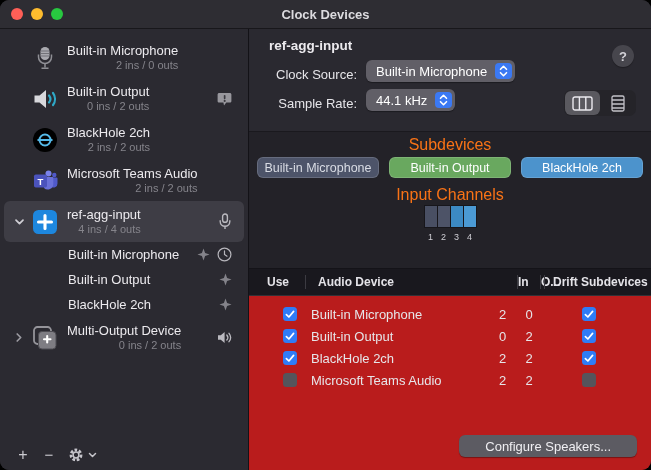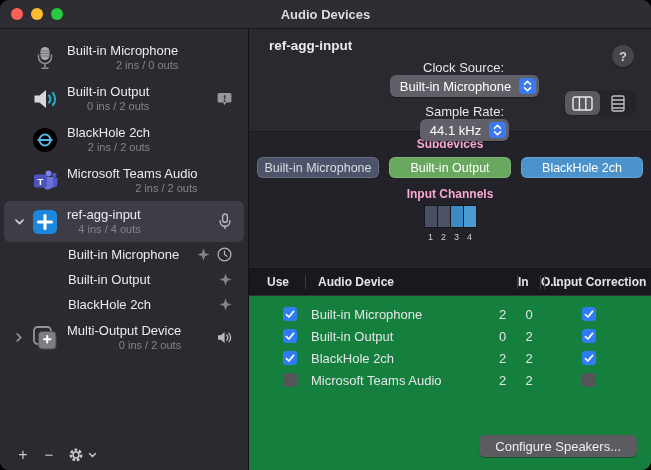--- a/index.html
+++ b/index.html
@@ -28,67 +28,67 @@
   .child .lbl{font-size:13px;}
   .trail{margin-left:auto;display:flex;align-items:center;gap:7px;margin-right:12px;}
   
   .stoolbar{position:absolute;left:0;right:0;bottom:0;height:30px;display:flex;align-items:center;padding-left:10px;color:#cbcad0;}
   .tbtn{width:26px;text-align:center;font-size:16px;line-height:16px;color:#cbcad0;cursor:default;}
   .tbtn.minus{font-size:15px;}
   .gearwrap{display:flex;align-items:center;margin-left:6px;gap:4px;}
   
   .head{height:93px;background:#2a2930;position:relative;padding:9px 0 0 20px;flex:0 0 auto;}
   .mtitle{font-size:13.5px;font-weight:bold;color:#eceaee;}
-  .frow{display:flex;align-items:center;margin-top:7px;flex-direction:column;}
+  .frow{display:flex;align-items:flex-end;margin-top:7px;}
   .flabel{width:88px;text-align:right;font-size:13px;color:#e6e5e9;flex:0 0 auto;}
   .popup{display:inline-flex;align-items:center;margin-left:9px;background:#615f67;border-radius:6px;height:22px;padding:0 3px 0 10px;gap:8px;color:#fff;font-size:13px;box-shadow:0 1px 1px rgba(0,0,0,.35);}
   .stepper{width:17px;height:16px;background:#3b79f3;border-radius:4px;display:flex;align-items:center;justify-content:center;}
   .helpbtn{position:absolute;right:17px;top:16px;width:22px;height:22px;border-radius:50%;background:#47464d;color:#d3d2d8;font-size:13px;font-weight:bold;display:flex;align-items:center;justify-content:center;box-shadow:0 1px 1px rgba(0,0,0,.3);}
   .segmented{position:absolute;right:15px;top:61px;display:flex;background:#252429;border-radius:7px;padding:1px;}
   .seg{width:35px;height:24px;display:flex;align-items:center;justify-content:center;border-radius:6px;}
   .seg.sel{background:#5a595f;}
   
   .mid{height:130px;background:#232228;border-top:1px solid #1a191e;text-align:center;padding-top:6px;flex:0 0 auto;}
-  .sectitle{font-size:12px;font-weight:bold;color:#f9a8d4;line-height:13px;}
+  .sectitle{font-size:16px;font-weight:normal;color:#f97316;line-height:13px;}
   .pills{display:flex;gap:10px;padding:0 8px;margin-top:6px;}
   .pill{flex:1;height:21px;border-radius:6px;display:flex;align-items:center;justify-content:center;font-size:12.5px;border:1px solid rgba(255,255,255,.14);box-sizing:border-box;}
   .ictitle{margin-top:10px;}
   .meter{display:inline-flex;gap:1px;background:#17161b;border:1px solid #17161b;margin-top:4px;}
   .ch{width:12px;height:21px;}
   .chnums{display:flex;justify-content:center;gap:1px;margin-top:1px;}
   .chnum{width:12px;font-size:9px;color:#cfced4;}
   .octitle{margin-top:7px;}
   
-  .tablearea{flex:1;background:#15803d;border-top:1px solid #141318;position:relative;}
+  .tablearea{flex:1;background:#b91c1c;border-top:1px solid #141318;position:relative;}
   .thead{display:grid;grid-template-columns:38px 186px 23px 30px auto;align-items:center;height:26px;padding-left:18px;background:#19181e;border-bottom:1px solid #323137;font-size:12px;font-weight:bold;color:#e4e3e8;}
   .thead .hc{height:14px;line-height:14px;}
   .thead .hc.b{border-left:1px solid #3c3b42;padding-left:12px;}
   .hc.c{text-align:center;padding-left:0 !important;margin-left:26px;}
   .hc.drift{padding-left:8px !important;}
   .trow{display:grid;grid-template-columns:38px 186px 23px 30px auto;align-items:center;height:22px;padding-left:18px;font-size:13px;color:#e6e5e9;}
   .rows{padding-top:7px;}
   .cellc{text-align:center;}
   .dev{padding-left:6px;}
   .cb{width:14px;height:14px;border-radius:3.5px;background:#55545b;display:flex;align-items:center;justify-content:center;margin-left:16px;}
   .cb.on{background:#2f7cf7;}
   .cb.driftcb{margin-left:38px;}
-  .confbtn{position:absolute;right:14px;bottom:13px;height:22px;padding:0 16px;background:#5c5b62;border:none;border-radius:6px;color:#efeef2;font-size:13px;display:flex;align-items:center;box-shadow:0 1px 1px rgba(0,0,0,.35);}
+  .confbtn{position:absolute;right:14px;bottom:13px;height:22px;padding:0 26px;background:#5c5b62;border:none;border-radius:6px;color:#efeef2;font-size:13px;display:flex;align-items:center;box-shadow:0 1px 1px rgba(0,0,0,.35);}
   svg{display:block;}
 </style>
 </head>
 <body>
 
 <div class="window">
   <div class="titlebar">
     <div class="lights">
       <span class="tl r"></span>
       <span class="tl y"></span>
       <span class="tl g"></span>
     </div>
-    <div class="wtitle">Audio Devices</div>
+    <div class="wtitle">Clock Devices</div>
   </div>
 
   <div class="content">
     <aside class="sidebar">
       <div class="dlist" id="device-list">
           <div class="srow">
             <span class="disc"></span>
             <span class="devicon">
               <svg width="26" height="26" viewBox="0 0 26 26">
                 <rect x="8.5" y="2" width="9" height="13" rx="4.5" fill="#a9a9af"></rect>
@@ -343,21 +343,21 @@
             </div>
         </div>
       </section>
 
       <section class="tablearea">
         <div class="thead">
           <span class="hc">Use</span>
           <span class="hc b">Audio Device</span>
           <span class="hc b c">In</span>
           <span class="hc b c">O...</span>
-          <span class="hc b drift">Input Correction</span>
+          <span class="hc b drift">Drift Subdevices</span>
         </div>
         <div class="rows" id="table-body">
             <div class="trow">
               <span>
                 <span class="cb on">
                   <svg width="10" height="9" viewBox="0 0 10 9">
                     <path d="M1.4 4.6L3.9 7L8.6 1.4" stroke="#fff" stroke-width="1.7" fill="none" stroke-linecap="round" stroke-linejoin="round"></path>
                   </svg>
                 </span>
               </span>

